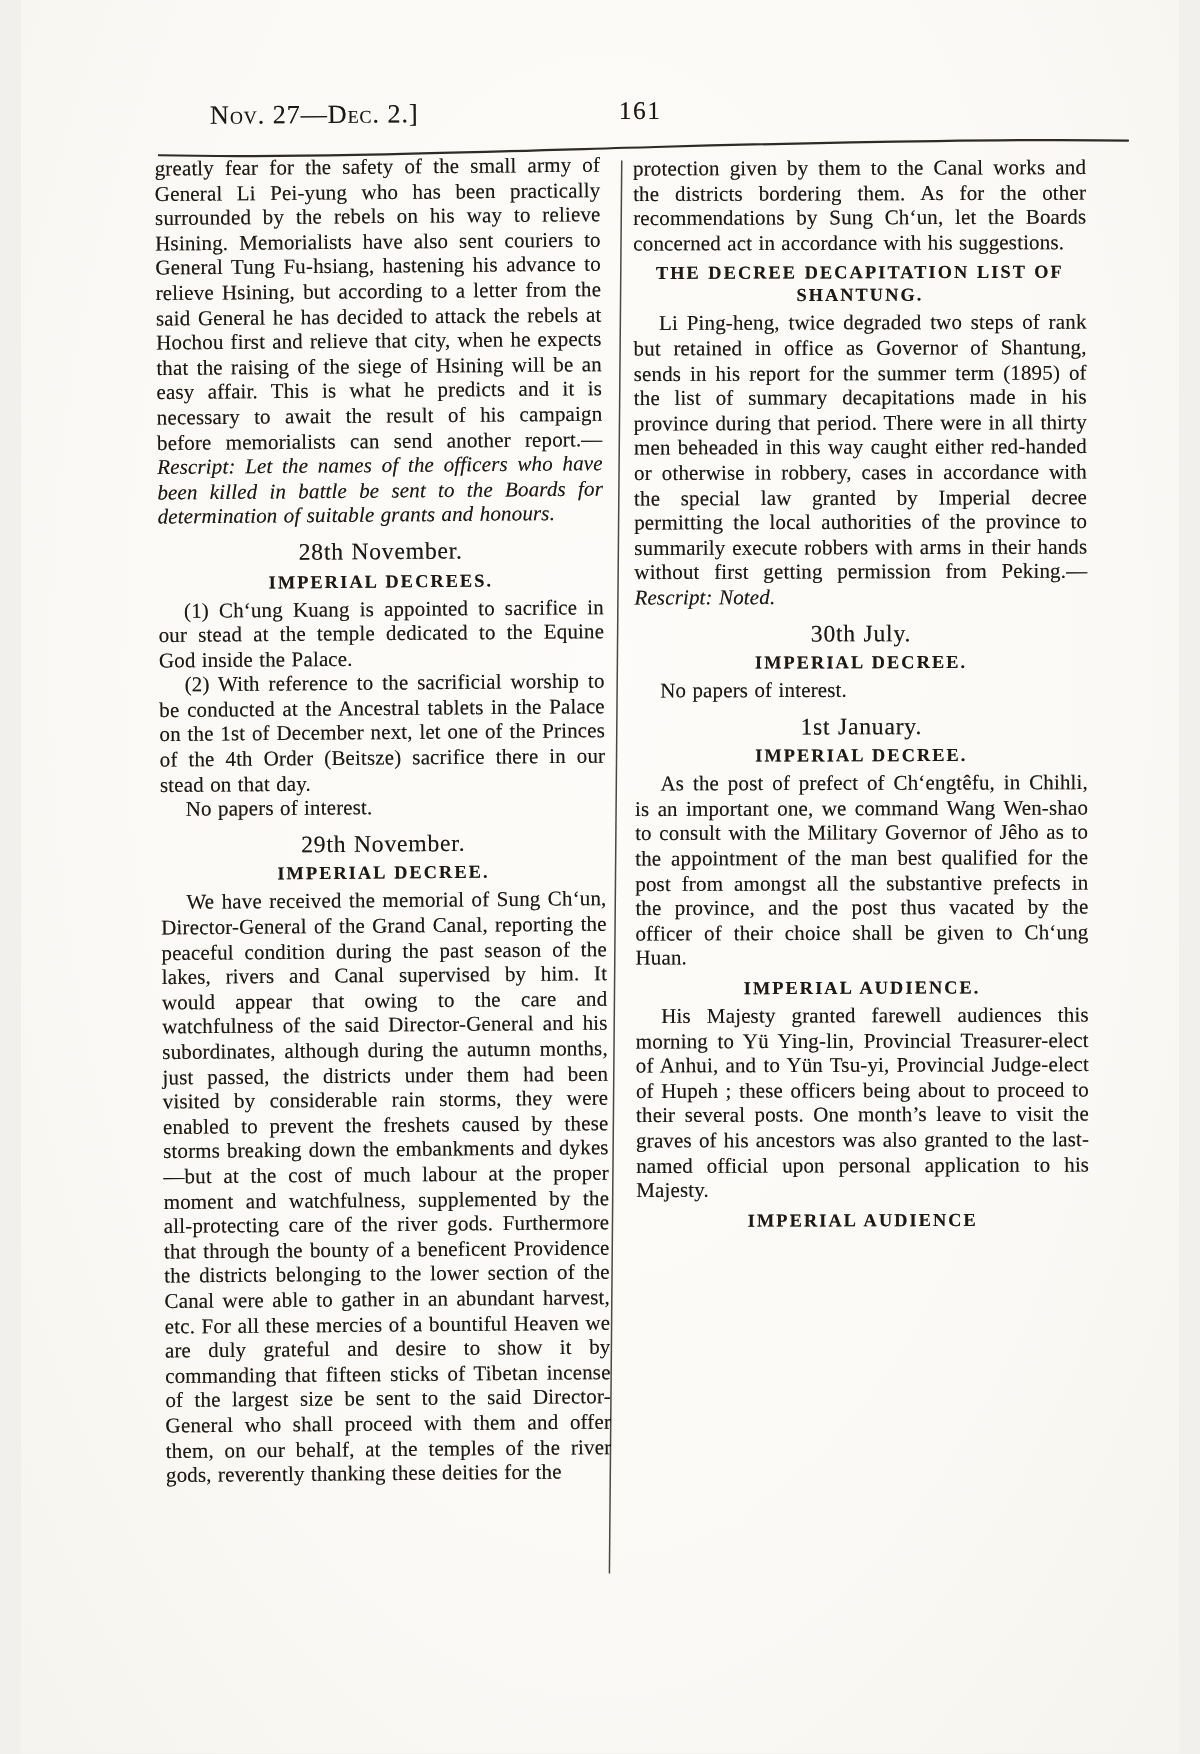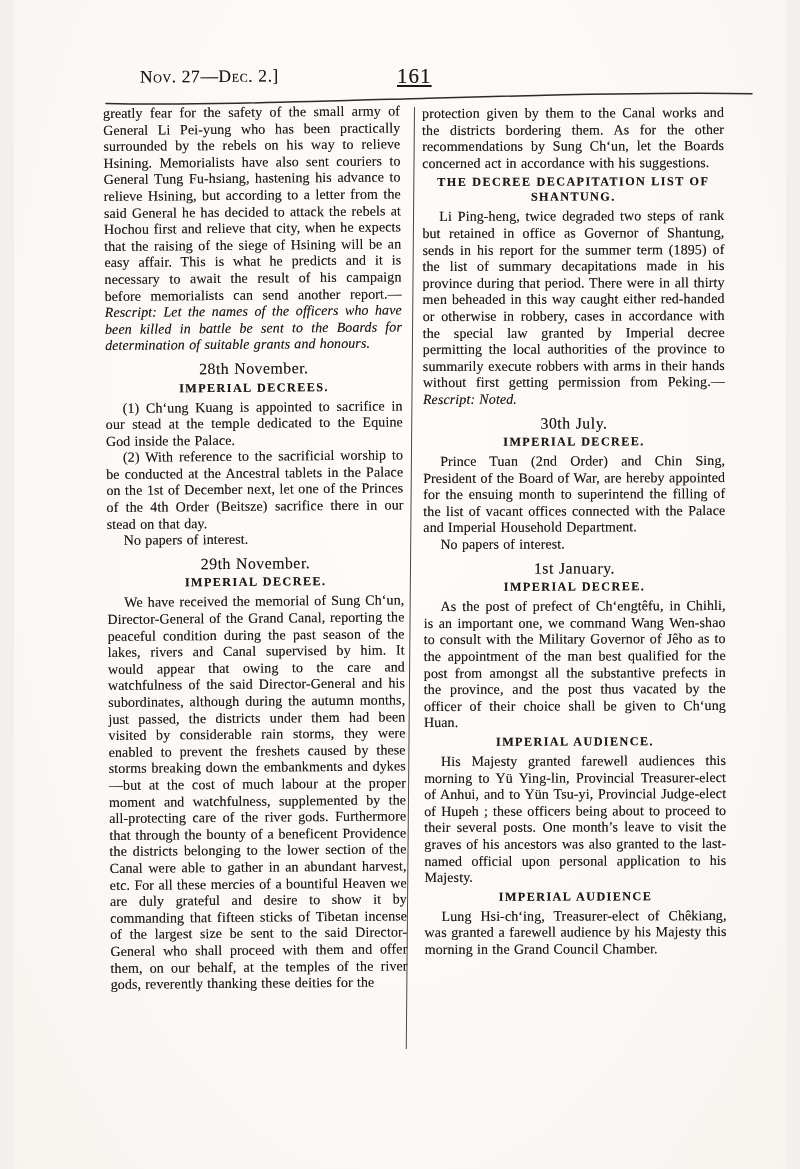--- a/index.html
+++ b/index.html
@@ -20,24 +20,23 @@
     font-variant: small-caps;
     font-size: 17.5px;
     letter-spacing: 0.6px;
     transform: rotate(-0.45deg);
     white-space: nowrap;
   }
   .page-number {
     position: absolute;
     left: 383px; top: 64px;
     width: 44px;
-    text-align: left;
-    font-size: 21px;
+    text-align: right;
+    font-size: 17px;
     letter-spacing: 1px;
-    text-decoration: underline;
   }
   .header-rule {
     position: absolute;
     left: 88px; top: 89px;
     width: 654px; height: 20px;
   }
   .column-divider {
     position: absolute;
     left: 400px; top: 107px;
     width: 1.4px; height: 942px;
@@ -101,24 +100,22 @@
     <h4 class="sc">IMPERIAL DECREE.</h4>
     <p class="ind">We have received the memorial of Sung Ch‘un, Director-General of the Grand Canal, reporting the peaceful condition during the past season of the lakes, rivers and Canal supervised by him. It would appear that owing to the care and watchfulness of the said Director-General and his subordinates, although during the autumn months, just passed, the districts under them had been visited by considerable rain storms, they were enabled to prevent the freshets caused by these storms breaking down the embankments and dykes —but at the cost of much labour at the proper moment and watchfulness, supplemented by the all-protecting care of the river gods.  Furthermore that through the bounty of a beneficent Providence the districts belonging to the lower section of the Canal were able to gather in an abundant harvest, etc.  For all these mercies of a bountiful Heaven we are duly grateful and desire to show it by commanding that fifteen sticks of Tibetan incense of the largest size be sent to the said Director-General who shall proceed with them and offer them, on our behalf, at the temples of the river gods, reverently thanking these deities for the</p>
   </div>
 
   <div class="col col-right">
     <p>protection given by them to the Canal works and the districts bordering them. As for the other recommendations by Sung Ch‘un, let the Boards concerned act in accordance with his suggestions.</p>
     <h4 class="sc">THE DECREE DECAPITATION LIST OF SHANTUNG.</h4>
     <p class="ind"><span>Li Ping-heng, twice degraded two steps of rank but retained in office as Governor of Shantung, sends in his report for the summer term (1895) of the list of summary decapitations made in his province during that period.  There were in all thirty men beheaded in this way caught either red-handed or otherwise in robbery, cases in accordance with the special law granted by Imperial decree permitting the local authorities of the province to summarily execute robbers with arms in their hands without first getting permission from Peking.—</span><span class="it">Rescript: Noted.</span></p>
     <h3 class="date">30th July.</h3>
     <h4 class="sc">IMPERIAL DECREE.</h4>
-    <p class="ind">Prince Tuan (2nd Order) and Chin Sing, President of the Board of War, are hereby appointed for the ensuing month to superintend the filling of the list of vacant offices connected with the Palace and Imperial Household Department.</p>
     <p class="ind">No papers of interest.</p>
     <h3 class="date">1st January.</h3>
     <h4 class="sc">IMPERIAL DECREE.</h4>
     <p class="ind">As the post of prefect of Ch‘engtêfu, in Chihli, is an important one, we command Wang Wen-shao to consult with the Military Governor of Jêho as to the appointment of the man best qualified for the post from amongst all the substantive prefects in the province, and the post thus vacated by the officer of their choice shall be given to Ch‘ung Huan.</p>
     <h4 class="sc">IMPERIAL AUDIENCE.</h4>
     <p class="ind">His Majesty granted farewell audiences this morning to Yü Ying-lin, Provincial Treasurer-elect of Anhui, and to Yün Tsu-yi, Provincial Judge-elect of Hupeh ; these officers being about to proceed to their several posts.  One month’s leave to visit the graves of his ancestors was also granted to the last-named official upon personal application to his Majesty.</p>
     <h4 class="sc">IMPERIAL AUDIENCE</h4>
-    <p class="ind">Lung Hsi-ch‘ing, Treasurer-elect of Chêkiang, was granted a farewell audience by his Majesty this morning in the Grand Council Chamber.</p>
   </div>
 
 </div>
 
 </body></html>

